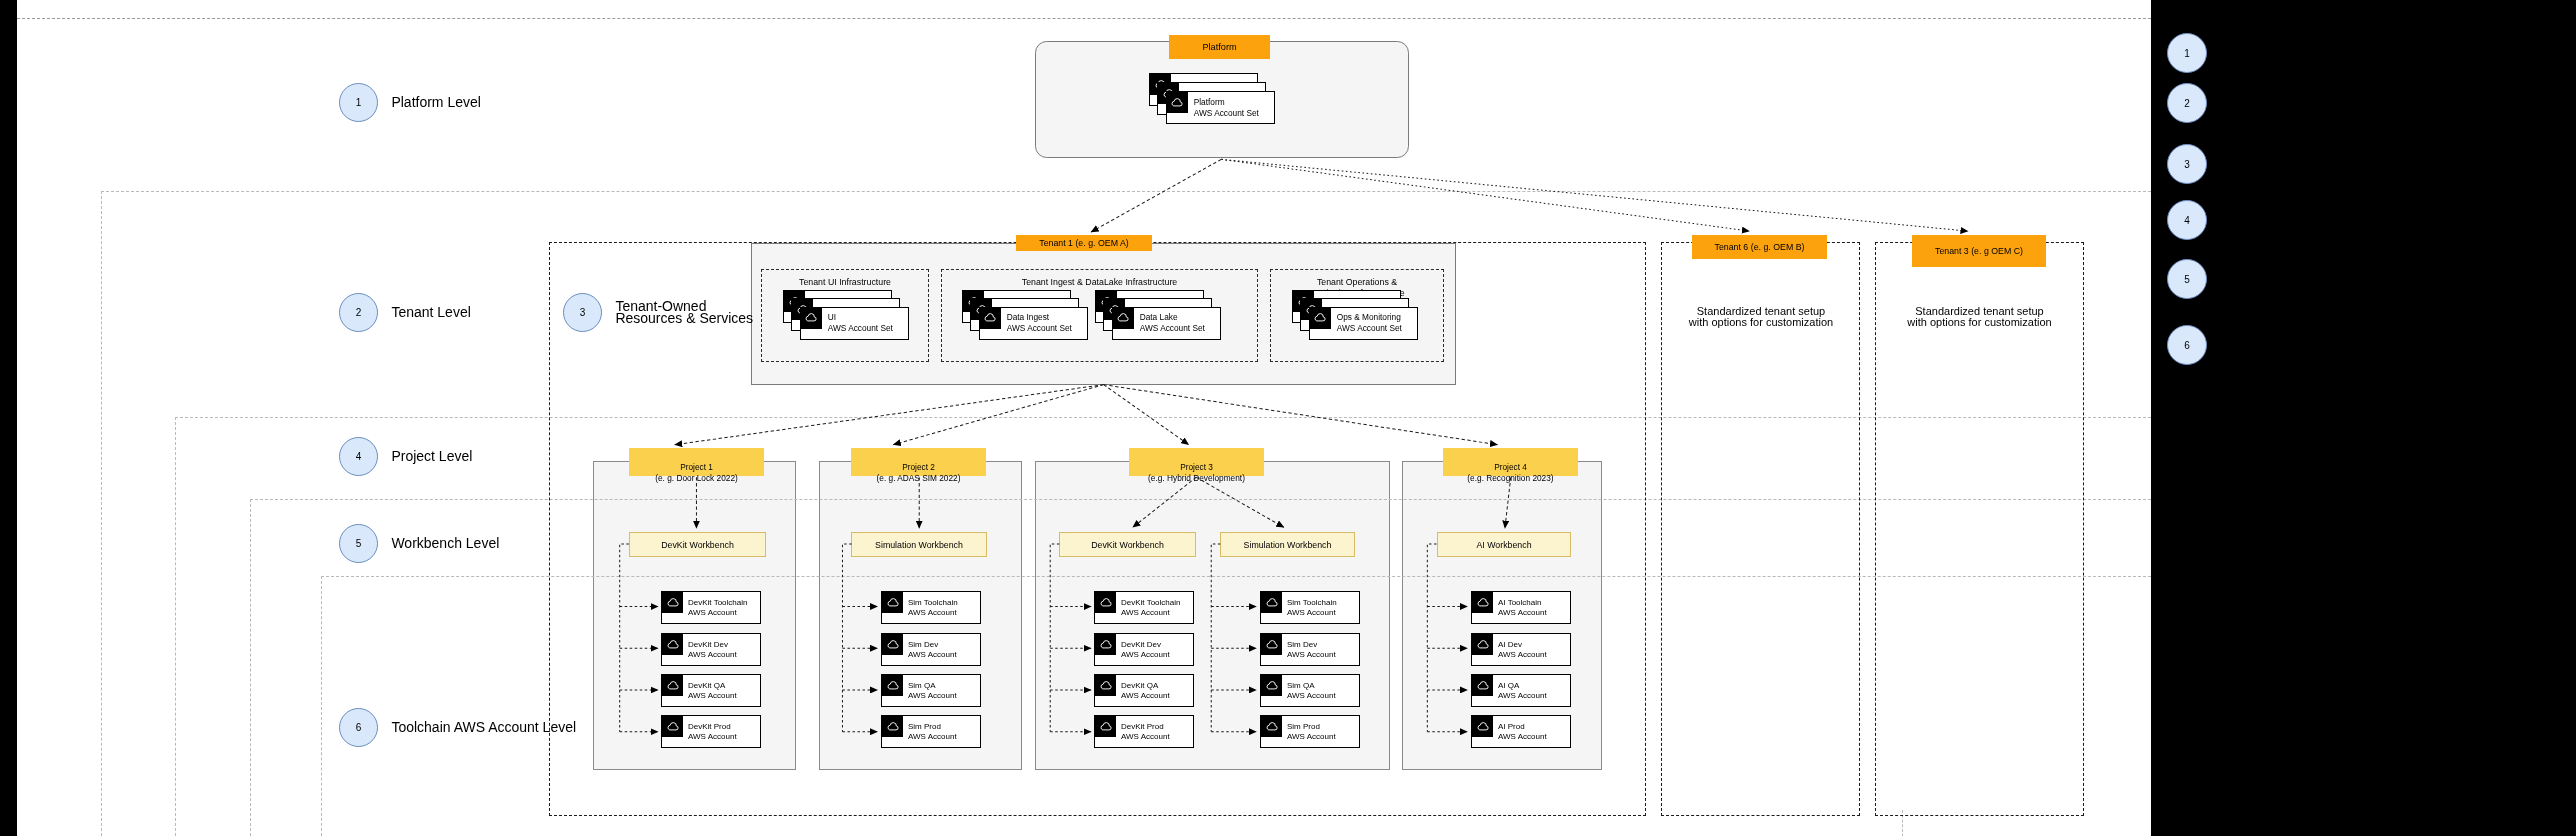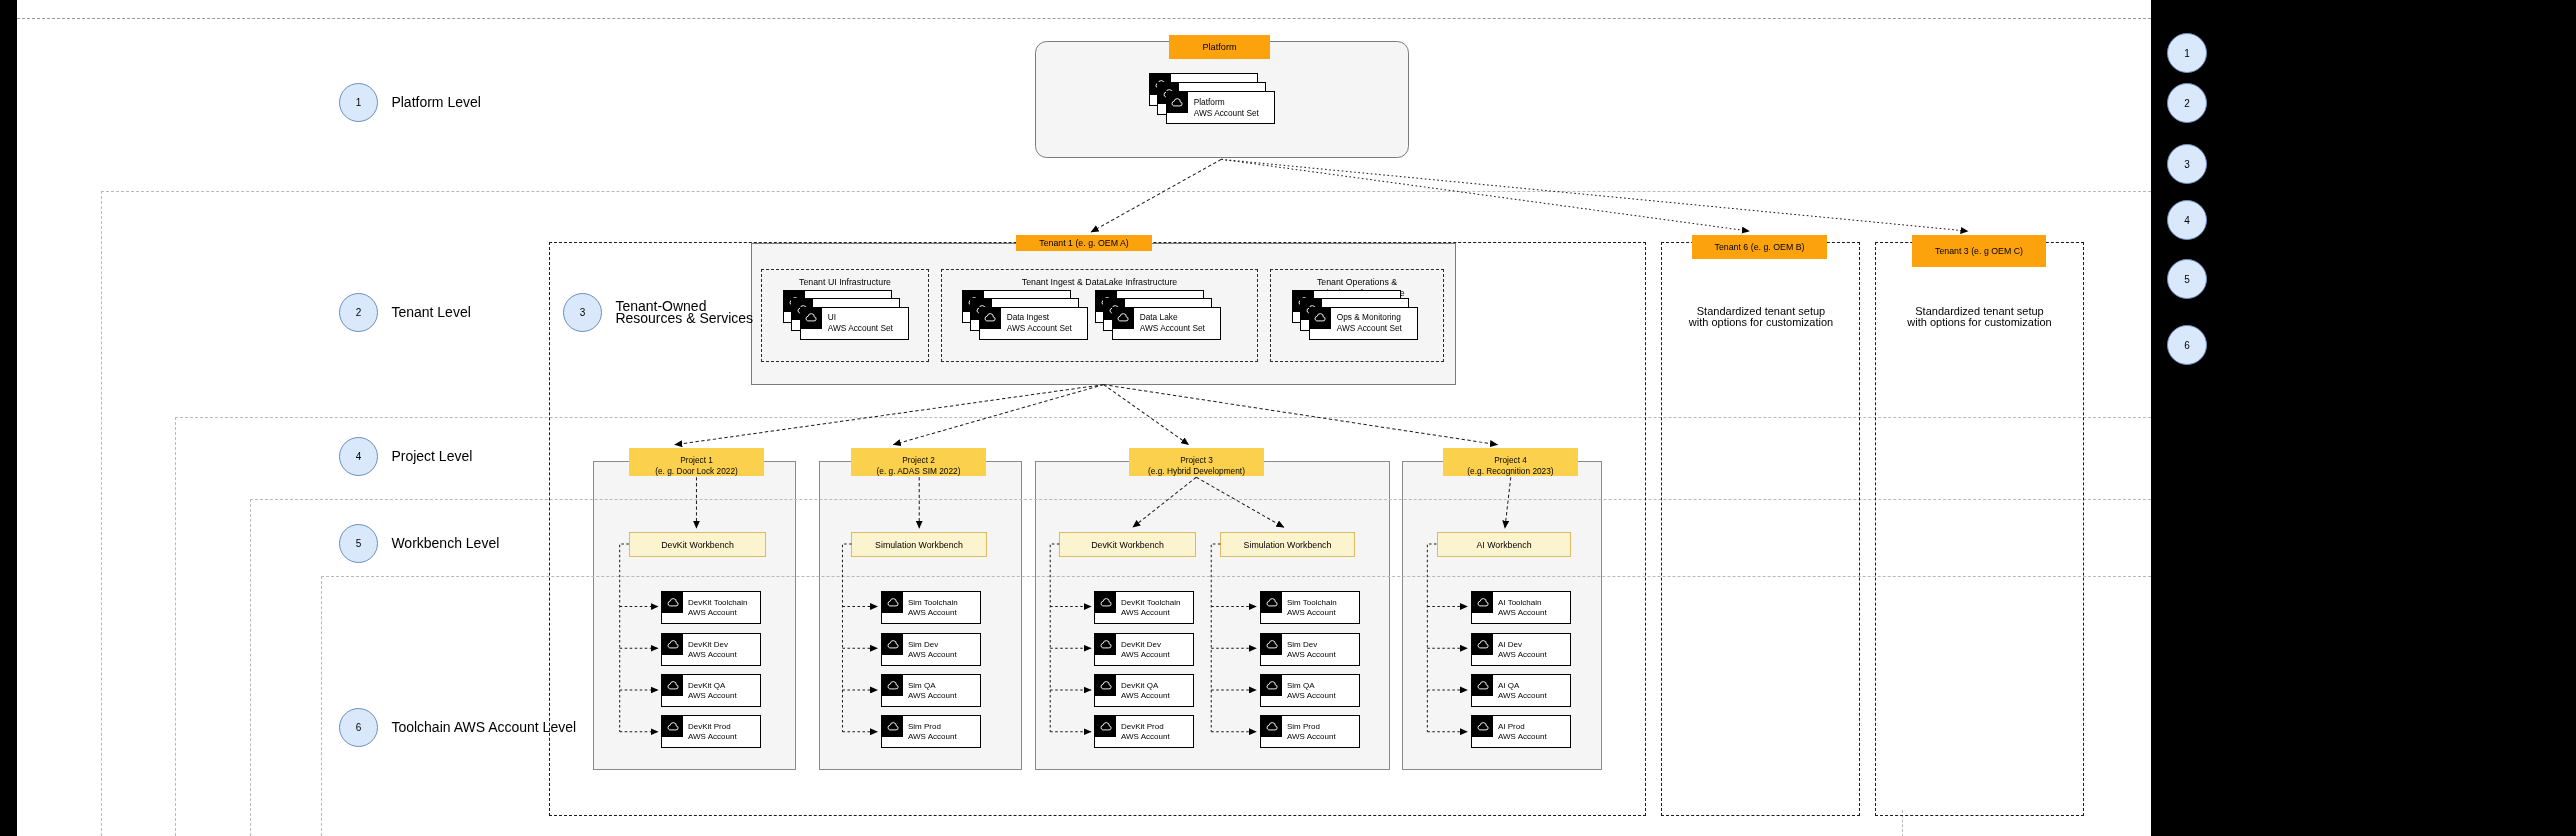--- a/index.html
+++ b/index.html
@@ -20,21 +20,21 @@
   
   .graybox{position:absolute;background:#F5F5F5;border:0.8px solid #7a7a7a;box-sizing:border-box;}
   .round{border-radius:11.7px;}
   .dashbox{position:absolute;border:0.8px dashed #1a1a1a;box-sizing:border-box;}
   .dashbox.lite{border-color:#2a2a2a;}
   .boxtitle{font-size:8.8px;text-align:center;padding-top:6.7px;line-height:11px;}
   
   .orange-hdr{position:absolute;background:#FCA20D;display:flex;align-items:center;justify-content:center;
               font-size:8.8px;box-sizing:border-box;}
   .gold-hdr{position:absolute;background:#FBD04D;text-align:center;font-size:8.3px;line-height:11px;
-            padding-top:7px;box-sizing:border-box;}
+            padding-top:14px;box-sizing:border-box;}
   .wb{position:absolute;background:#FCF3CF;border:0.8px solid #D9BB67;box-sizing:border-box;
       display:flex;align-items:center;justify-content:center;font-size:8.8px;}
   
   .acct{position:absolute;width:100px;height:33px;background:#fff;border:0.8px solid #000;box-sizing:border-box;}
   .sq{position:absolute;left:0;top:0;width:21px;height:21px;background:#000;
       display:flex;align-items:center;justify-content:center;}
   .cld{width:14px;height:10px;}
   .cld path{fill:none;stroke:#fff;stroke-width:1.6;}
   .acct .txt{position:absolute;left:26px;top:50%;transform:translateY(-50%);
              font-size:8px;line-height:10px;white-space:nowrap;}

